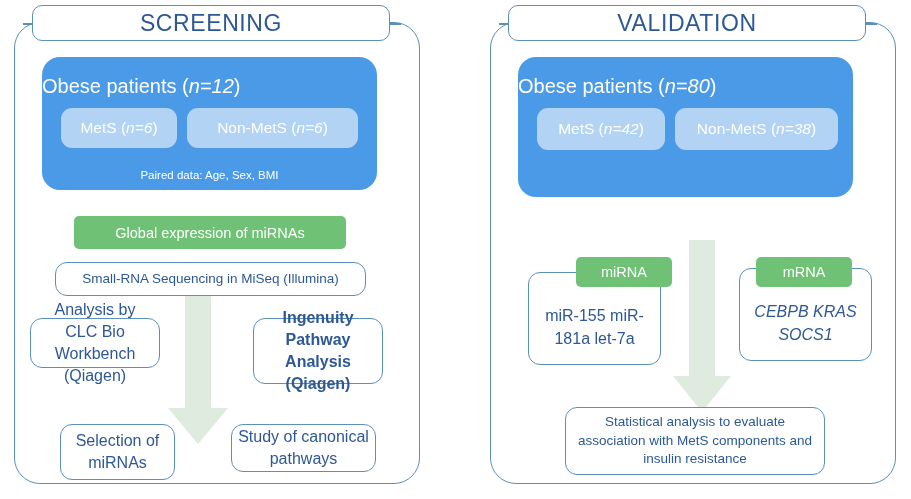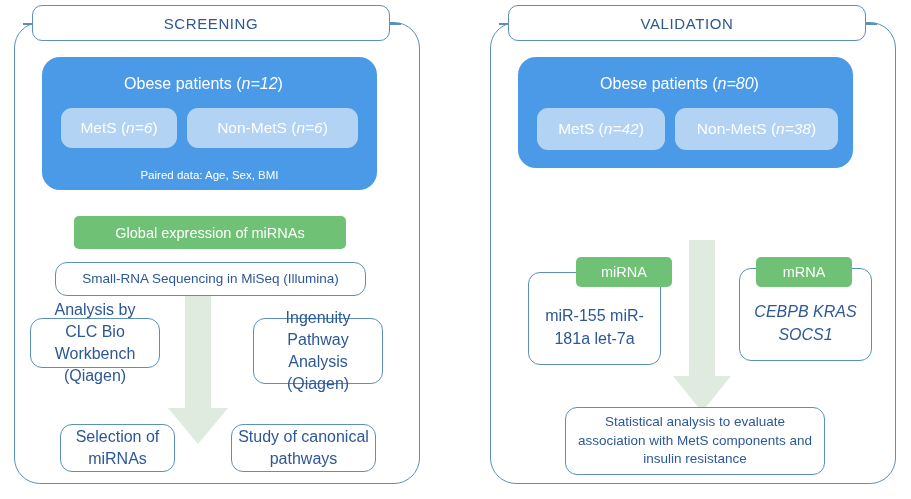--- a/index.html
+++ b/index.html
@@ -34,21 +34,21 @@
   #panel-validation{ left: 490px; top: 22px;  width: 406px; height: 462px; }
 
   
   .panel-title {
     position: absolute;
     border: 1.6px solid #5b90b8;
     border-radius: 10px;
     box-sizing: border-box;
     background: #ffffff;
     color: #2d5896;
-    font-size: 15px;
+    font-size: 23px;
     letter-spacing: 0.6px;
     display: flex;
     align-items: center;
     justify-content: center;
     z-index: 6;
   }
   #title-screening  { left: 32px;  top: 5px; width: 358px; height: 36px; }
   #title-validation { left: 508px; top: 5px; width: 358px; height: 36px; }
 
   
@@ -61,28 +61,27 @@
 
   
   .cohort {
     position: absolute;
     background: #4a9ae8;
     border-radius: 18px;
     box-sizing: border-box;
     z-index: 3;
   }
   #cohort-screening  { left: 42px;  top: 57px; width: 335px; height: 133px; }
-  #cohort-validation { left: 518px; top: 57px; width: 335px; height: 111px; }
+  #cohort-validation { left: 518px; top: 57px; width: 335px; height: 140px; }
 
   .cohort-title {
     position: absolute;
     left: 0; right: 12px;
-    text-align: center;
-    color: #ffffff;
-    font-size: 16px;
+    color: #ffffff;
+    font-size: 20px;
   }
   #cohort-screening  .cohort-title { top: 18px; }
   #cohort-validation .cohort-title { top: 18px; }
 
   .subgroup {
     position: absolute;
     background: #b2d3f4;
     border-radius: 11px;
     box-sizing: border-box;
     display: flex;
@@ -141,22 +140,22 @@
     text-align: center;
     font-size: 16px;
     line-height: 1.38;
     z-index: 4;
   }
   .wbox.tall { align-items: center; }
   .wbox span { display: block; padding: 0 6px; }
 
   #box-seq      { left: 55px;  top: 262px; width: 311px; height: 34px; font-size: 13.5px; }
   #box-clc      { left: 30px;  top: 318px; width: 130px; height: 50px; }
-  #box-ingenuity{ left: 253px; top: 318px; width: 130px; height: 66px; }
-  #box-selection{ left: 60px;  top: 424px; width: 115px; height: 48px; }
+  #box-ingenuity{ left: 253px; top: 318px; width: 130px; height: 66px; font-weight: bold; }
+  #box-selection{ left: 60px;  top: 424px; width: 115px; height: 56px; }
   #box-canonical{ left: 231px; top: 424px; width: 145px; height: 48px; }
 
   #box-mirna-list { left: 528px; top: 272px; width: 133px; height: 93px; z-index: 5; }
   #box-mrna-list  { left: 739px; top: 268px; width: 133px; height: 93px; z-index: 5; }
   #box-mirna-list span, #box-mrna-list span { padding-top: 18px; }
   #box-stats      { left: 565px; top: 400px; width: 260px; height: 68px; font-size: 13.5px; margin-top: 7px; }
 
   .italic-list { font-style: italic; }
 
   

